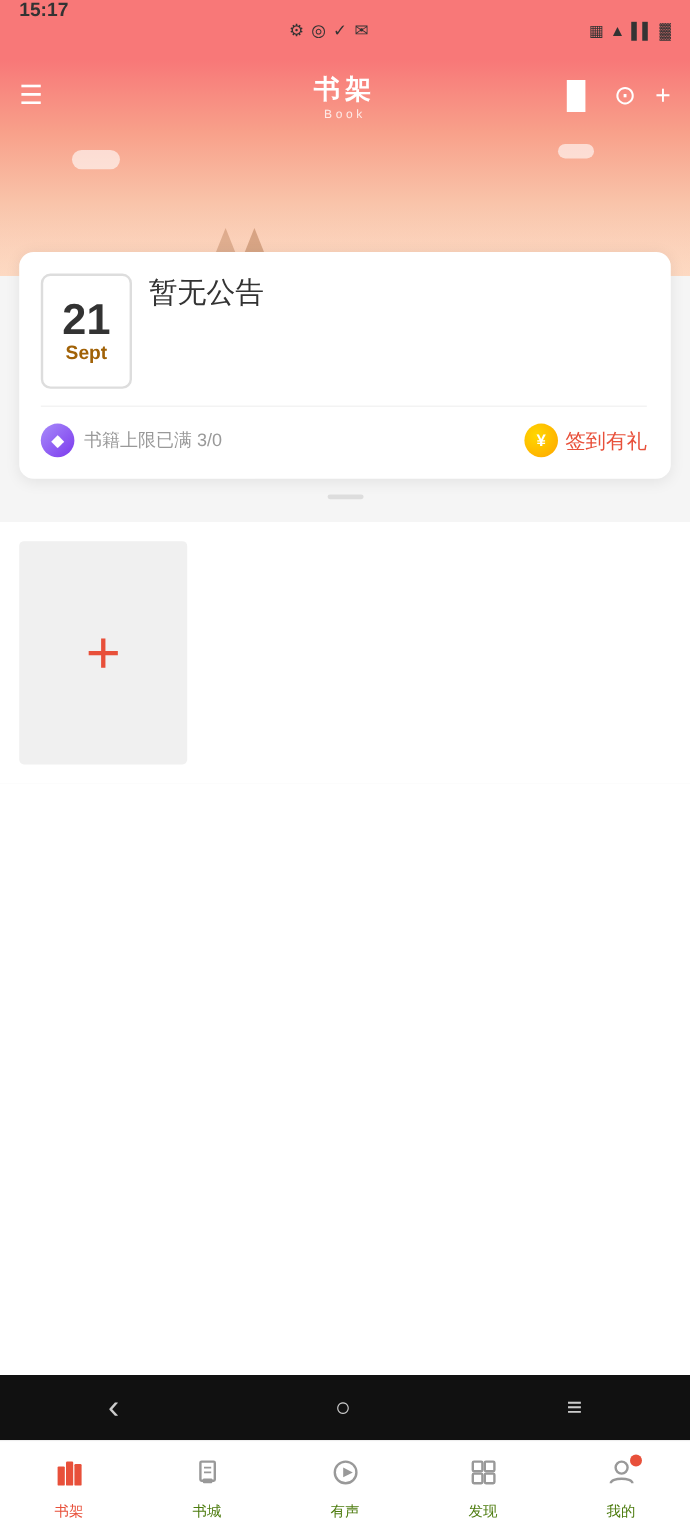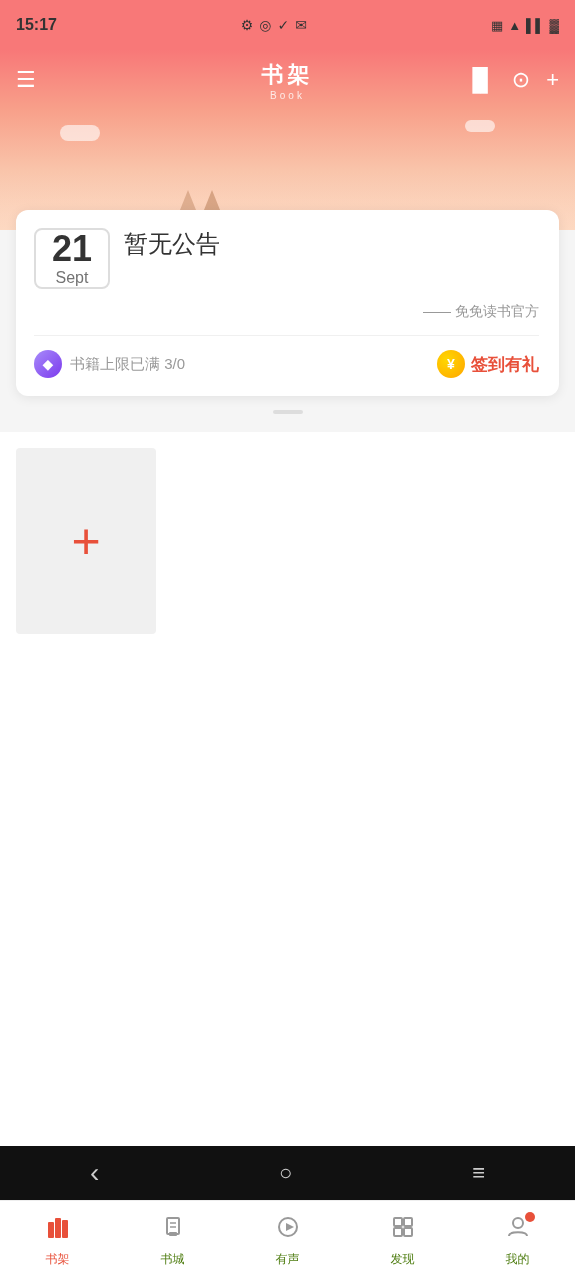--- a/index.html
+++ b/index.html
@@ -12,21 +12,20 @@
       overflow-x: hidden;
       position: relative;
     }
 
     
     .status-bar {
       width: 100%;
       height: 50px;
       background: #f87878;
       display: flex;
-      align-items: center;
       justify-content: space-between;
       padding: 0 16px;
     }
     .status-time {
       color: #333;
       font-size: 16px;
       font-weight: 600;
     }
     .status-icons {
       display: flex;
@@ -158,39 +157,40 @@
       z-index: 10;
       box-shadow: 0 2px 12px rgba(0,0,0,0.08);
     }
     .announcement-top {
       display: flex;
       align-items: flex-start;
       gap: 14px;
     }
     .calendar-icon {
       width: 76px;
-      height: 61px;
+      height: 96px;
       border: 2px solid #ddd;
       border-radius: 8px;
       display: flex;
       flex-direction: column;
       align-items: center;
       justify-content: center;
       flex-shrink: 0;
     }
     .calendar-day {
       font-size: 36px;
       font-weight: 700;
       color: #333;
       line-height: 1;
     }
     .calendar-month {
       font-size: 16px;
-      color: #737373;
+      color: #a16207;
       margin-top: 2px;
+      font-weight: bold;
     }
     .announcement-title {
       font-size: 24px;
       color: #333;
       font-weight: 500;
       padding-top: 10px;
     }
     .announcement-author {
       text-align: right;
       color: #999;
@@ -228,21 +228,21 @@
       justify-content: center;
       font-size: 14px;
       color: #fff;
     }
     .checkin-btn {
       display: flex;
       align-items: center;
       gap: 6px;
       color: #e8503a;
       font-size: 17px;
-      font-weight: 700;
+      font-weight: 400;
       cursor: pointer;
     }
     .coin-icon {
       width: 28px;
       height: 28px;
       background: radial-gradient(circle at 35% 35%, #ffd700, #ffa500);
       border-radius: 50%;
       display: flex;
       align-items: center;
       justify-content: center;
@@ -415,21 +415,20 @@
   <div class="announcement-card">
     <div class="announcement-top">
       <div class="calendar-icon">
         <span class="calendar-day">21</span>
         <span class="calendar-month">Sept</span>
       </div>
       <div>
         <span class="announcement-title">暂无公告</span>
       </div>
     </div>
-    <div class="announcement-author">—— 免免读书官方</div>
 
     <div class="card-divider"></div>
 
     <div class="announcement-bottom">
       <div class="book-limit">
         <div class="diamond-icon">◆</div>
         <span>书籍上限已满 3/0</span>
       </div>
       <div class="checkin-btn">
         <div class="coin-icon"></div>

